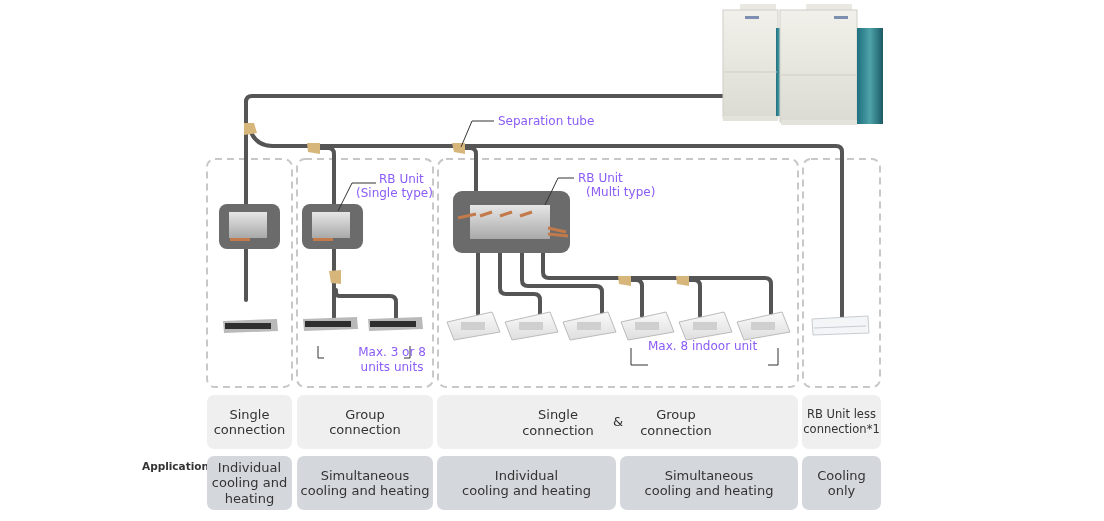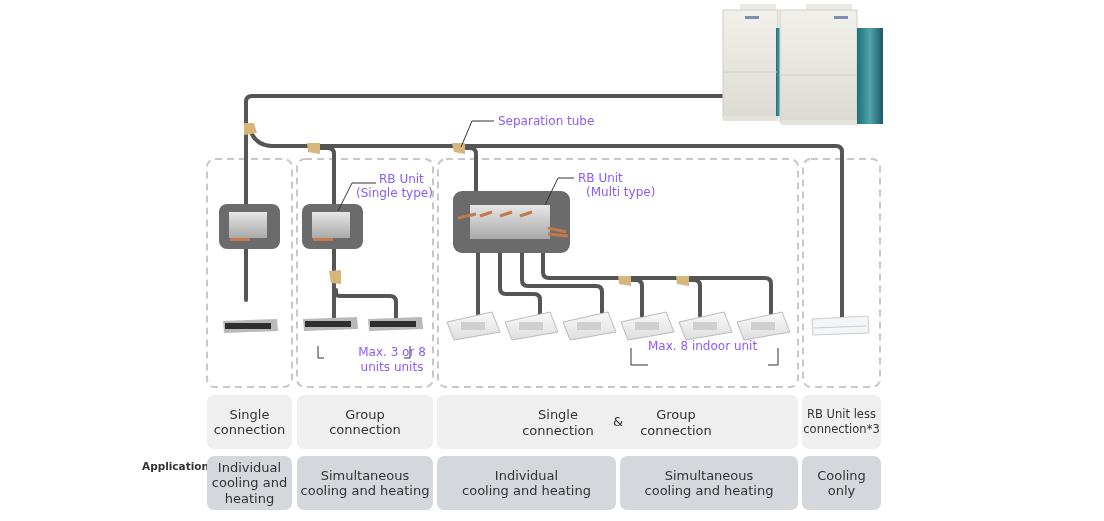--- a/index.html
+++ b/index.html
@@ -178,21 +178,21 @@
 <div class="cell conn" style="left:297px;width:136px;">Group
 connection</div>
 <div class="cell conn" style="left:437px;width:361px;">
   <span style="position:absolute;left:81px;top:12px;width:80px;text-align:center;white-space:pre-line;">Single
 connection</span>
   <span style="position:absolute;left:176px;top:19px;">&amp;</span>
   <span style="position:absolute;left:199px;top:12px;width:80px;text-align:center;white-space:pre-line;">Group
 connection</span>
 </div>
 <div class="cell conn small" style="left:802px;width:79px;">RB Unit less
-connection*3</div>
+connection*1</div>
 
 <div id="app-label">Application</div>
 <div class="cell app" style="left:207px;width:85px;">Individual
 cooling and
 heating</div>
 <div class="cell app" style="left:297px;width:136px;">Simultaneous
 cooling and heating</div>
 <div class="cell app" style="left:437px;width:179px;">Individual
 cooling and heating</div>
 <div class="cell app" style="left:620px;width:178px;">Simultaneous

